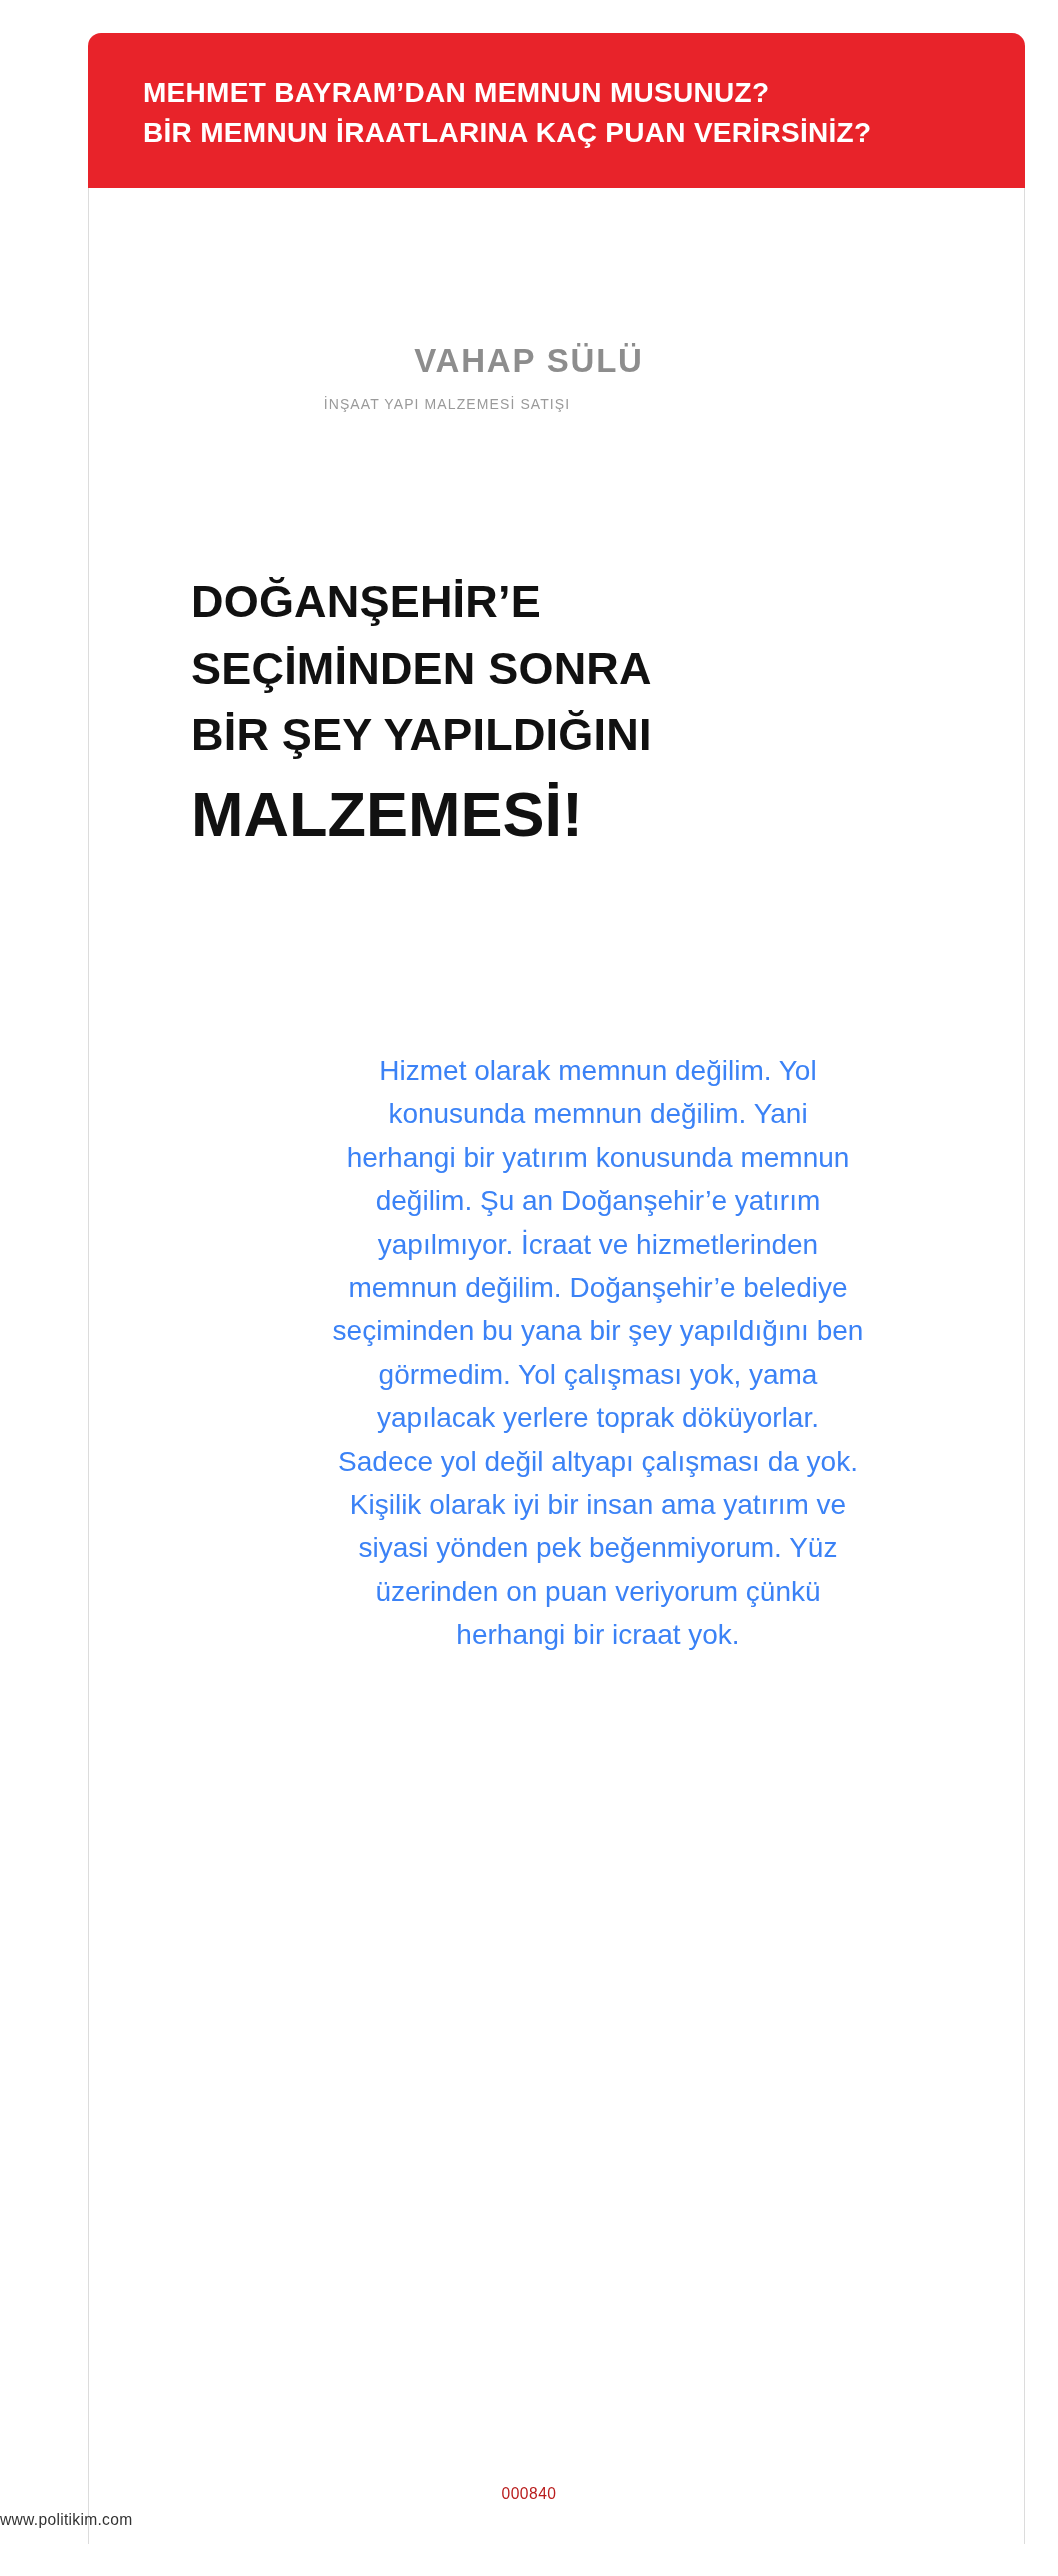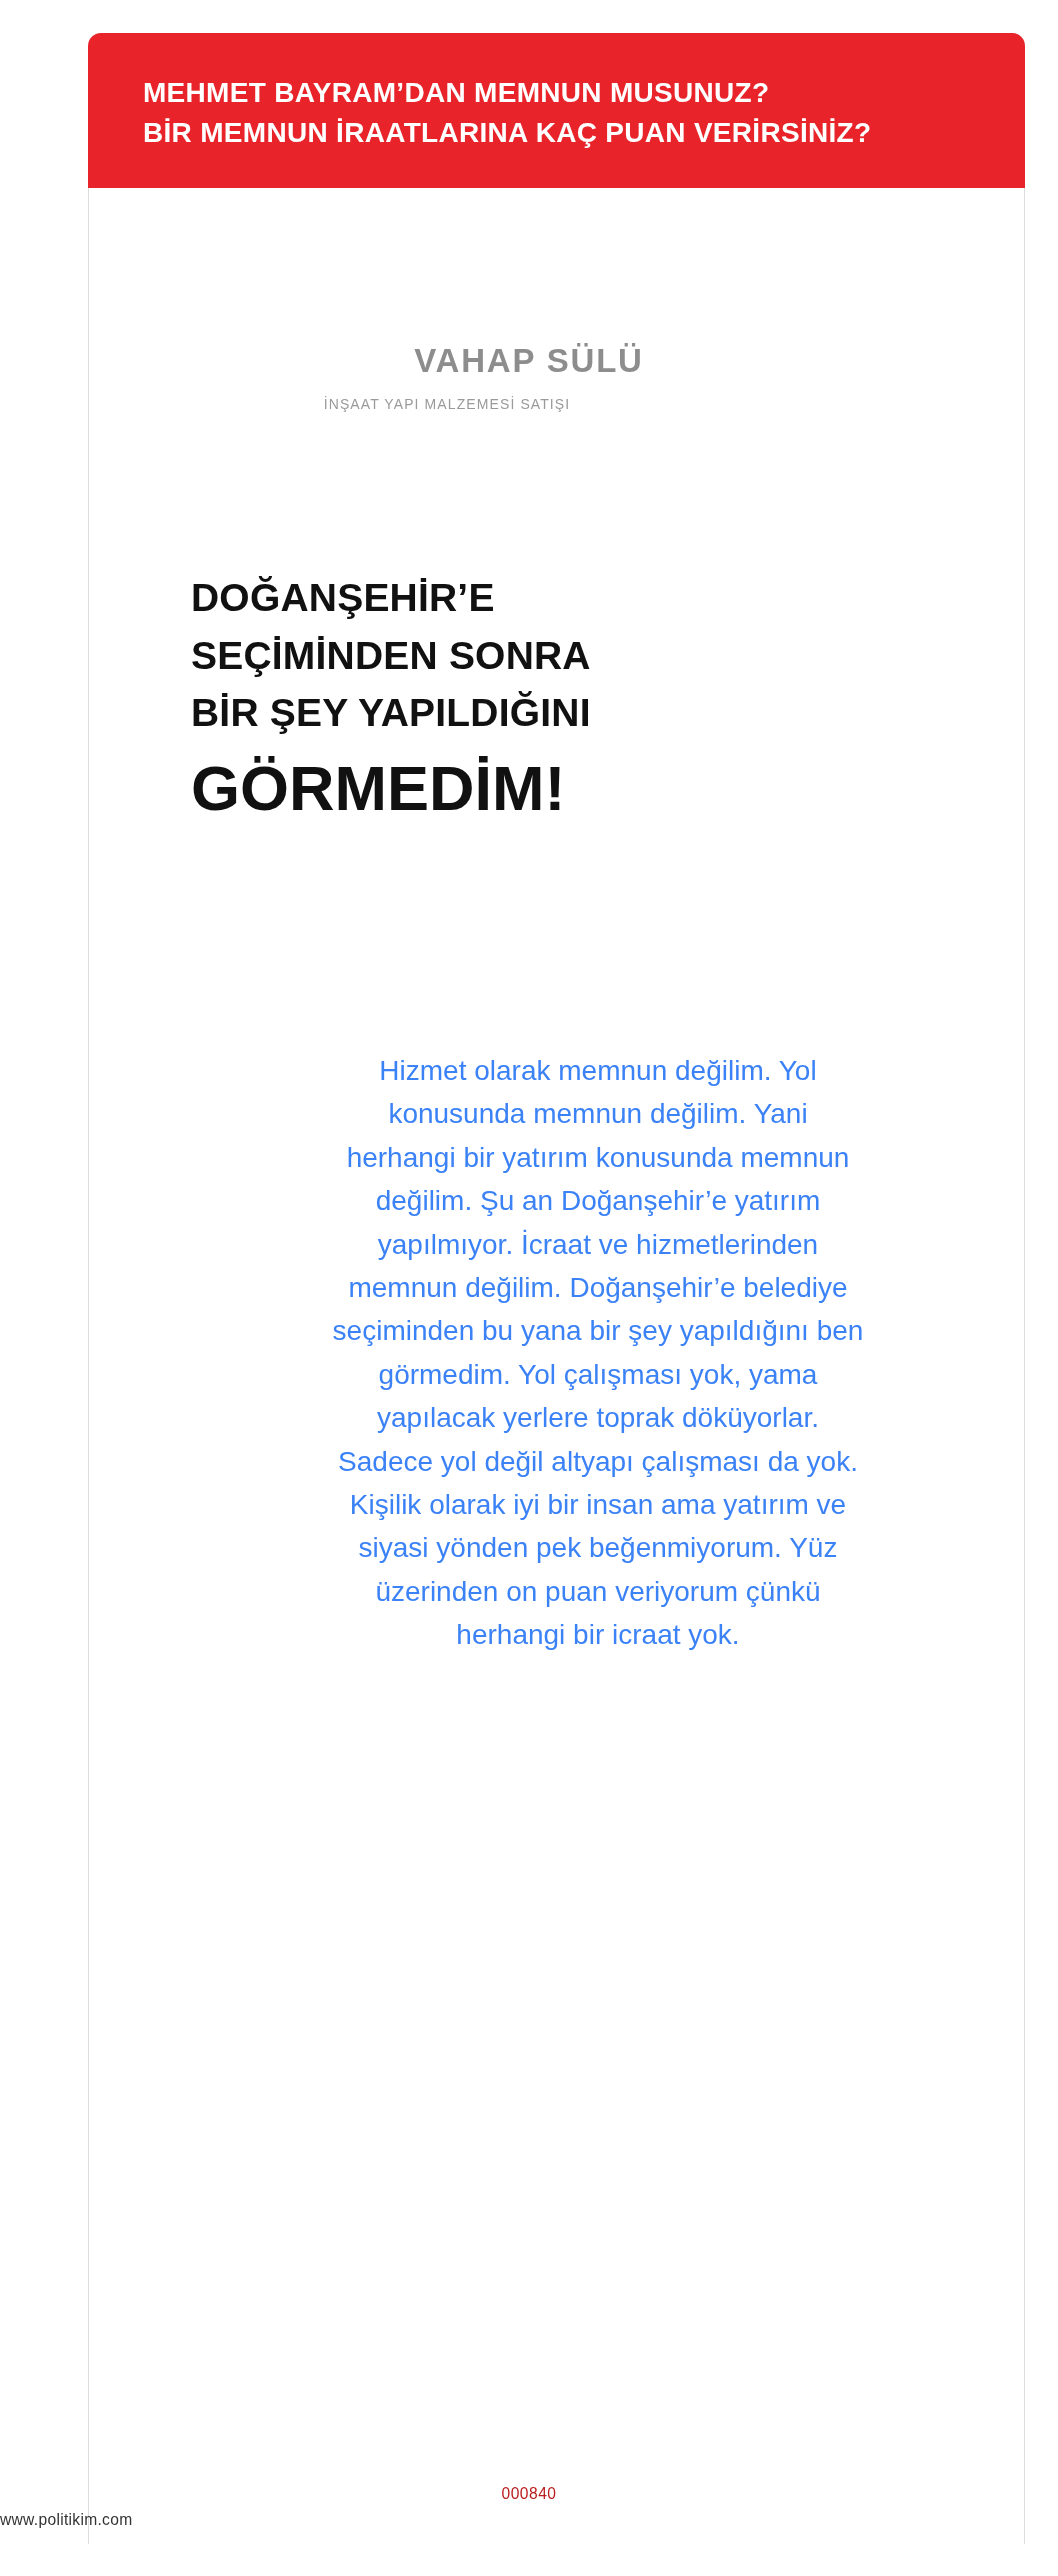--- a/index.html
+++ b/index.html
@@ -97,21 +97,21 @@
   .headline {
     position: absolute;
     left: 191px;
     top: 569px;
     width: 736px;
     color: #111111;
   }
   .headline .h-line {
     display: block;
     font-weight: bold;
-    font-size: 39px;
+    font-size: 45px;
     line-height: 1.48;
     letter-spacing: 0.2px;
     white-space: nowrap;
   }
   .headline .h-big {
     display: block;
     font-weight: bold;
     font-size: 63px;
     line-height: 1.28;
     letter-spacing: 0px;
@@ -169,21 +169,21 @@
   <div class="edge-left"></div>
   <div class="edge-right"></div>
 
   <div class="name">VAHAP SÜLÜ</div>
   <div class="job">İNŞAAT YAPI MALZEMESİ SATIŞI</div>
 
   <div class="headline">
     <span class="h-line">DOĞANŞEHİR’E</span>
     <span class="h-line">SEÇİMİNDEN SONRA</span>
     <span class="h-line">BİR ŞEY YAPILDIĞINI</span>
-    <span class="h-big">GÖRMEDİM!</span>
+    <span class="h-big">MALZEMESİ!</span>
   </div>
 
   <div class="body-text">Hizmet olarak memnun değilim. Yol konusunda memnun değilim. Yani herhangi bir yatırım konusunda memnun değilim. Şu an Doğanşehir’e yatırım yapılmıyor. İcraat ve hizmetlerinden memnun değilim. Doğanşehir’e belediye seçiminden bu yana bir şey yapıldığını ben görmedim. Yol çalışması yok, yama yapılacak yerlere toprak döküyorlar. Sadece yol değil altyapı çalışması da yok. Kişilik olarak iyi bir insan ama yatırım ve siyasi yönden pek beğenmiyorum. Yüz üzerinden on puan veriyorum çünkü herhangi bir icraat yok.</div>
 
   <div class="footer-code">000840</div>
   <div class="footer-site">www.politikim.com</div>
 
 </div>
 
 

